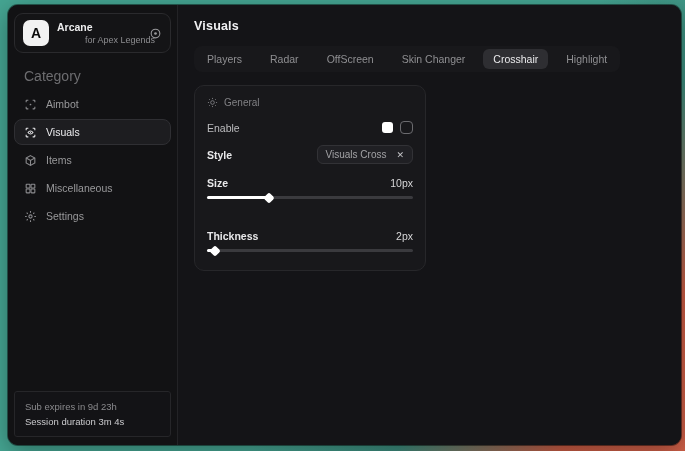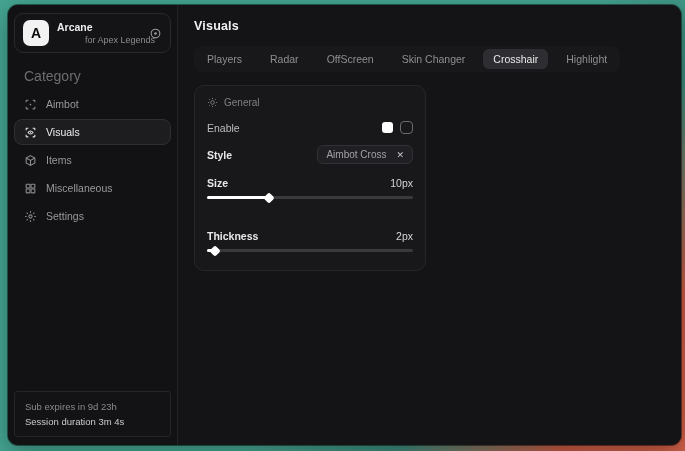--- a/index.html
+++ b/index.html
@@ -212,21 +212,21 @@
         <span class="lbl-soft">Enable</span>
         <span class="enable-controls">
           <span class="swatch" style="background: rgb(255, 255, 255);"></span>
           <span class="checkbox"></span>
         </span>
       </div>
 
       <div class="row row-style">
         <span class="lbl-bold">Style</span>
         <span class="dropdown">
-          <span class="dd-value">Aimbot Cross</span>
+          <span class="dd-value">Visuals Cross</span>
           <span class="dd-clear">✕</span>
         </span>
       </div>
 
       <div class="row row-size">
         <span class="lbl-bold">Size</span>
         <span class="val">10px</span>
       </div>
       <div class="slider">
         <div class="slider-track">

